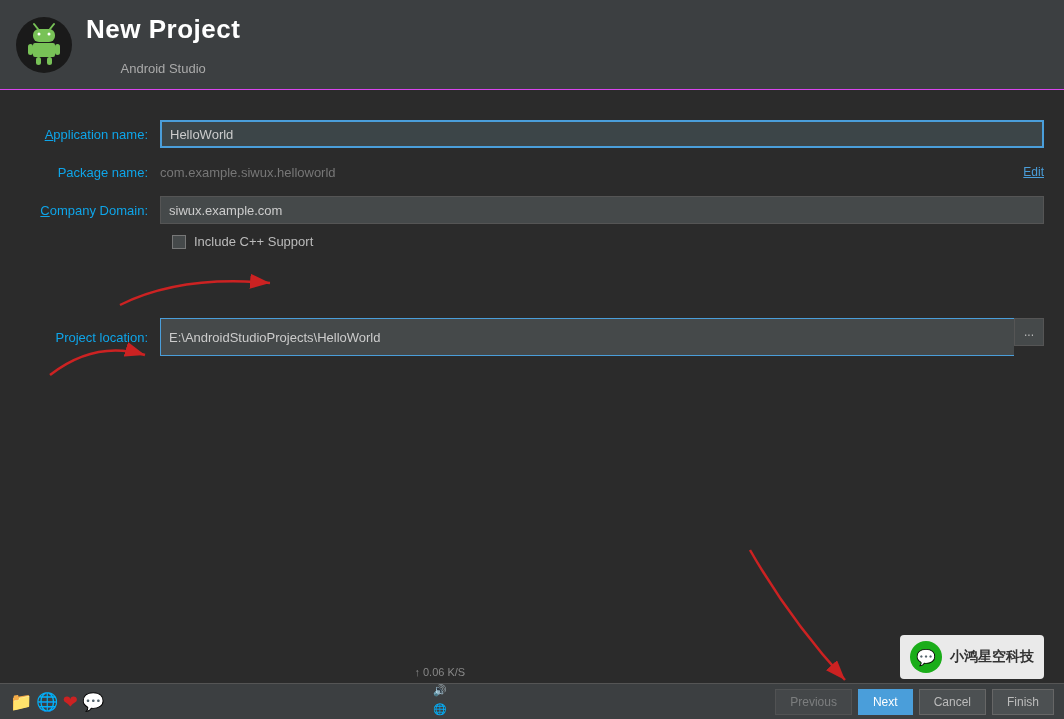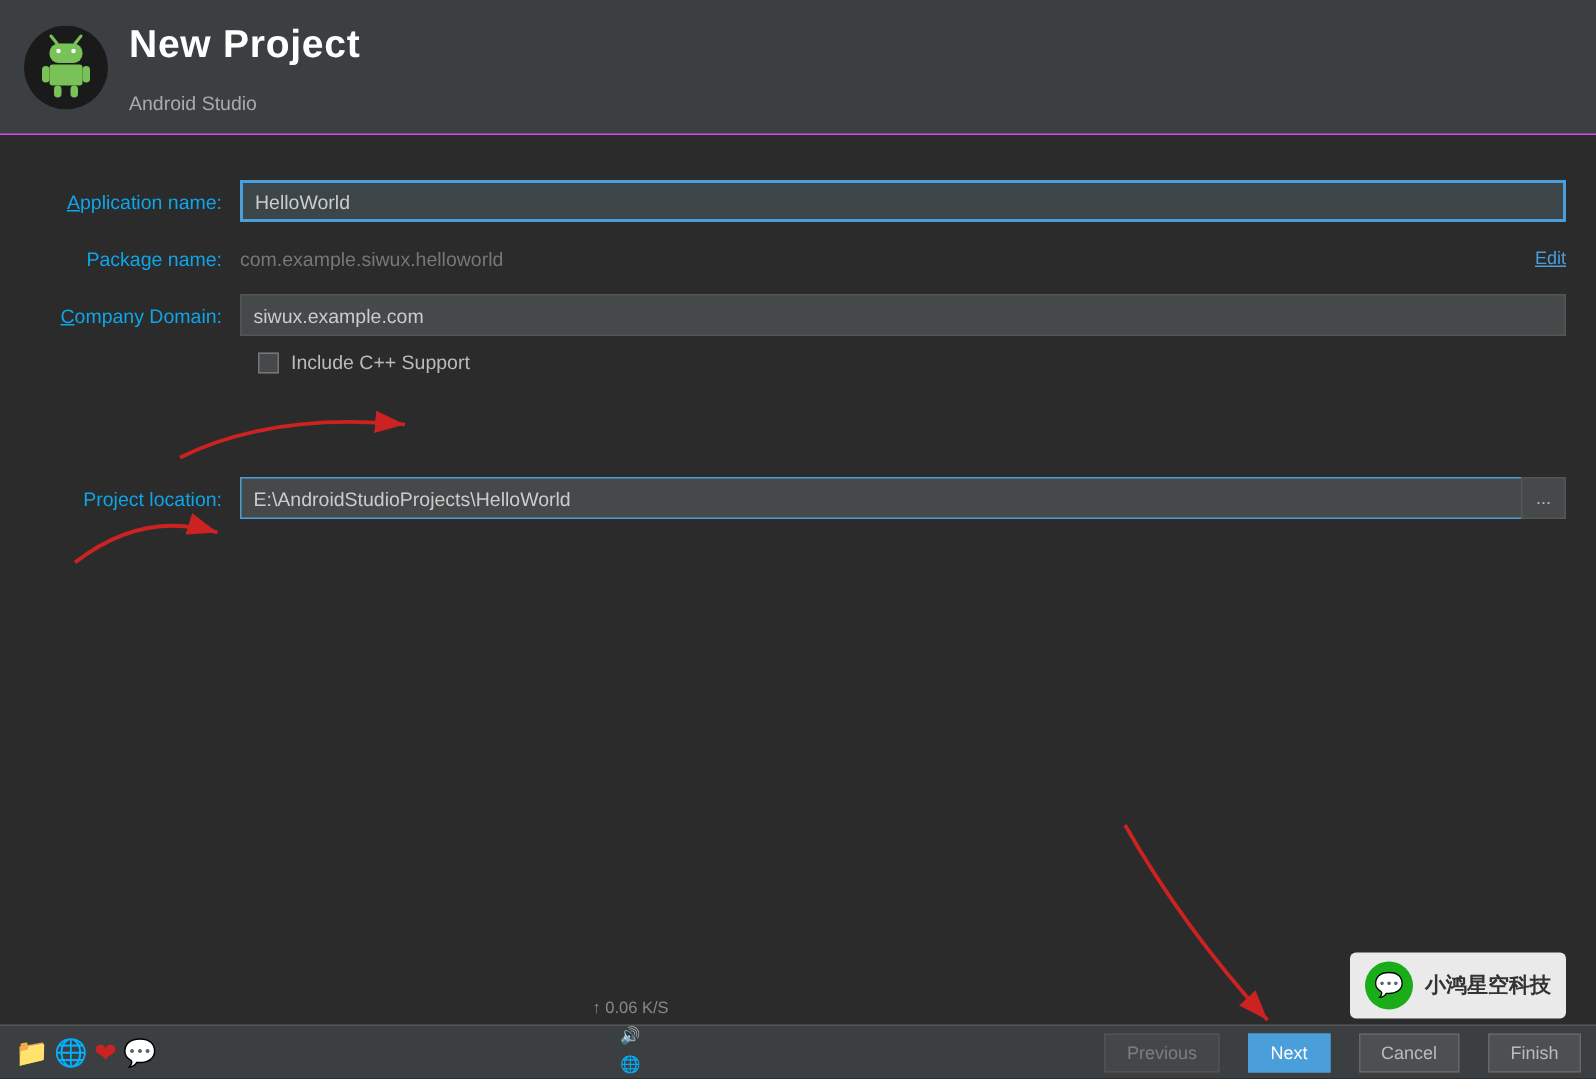--- a/index.html
+++ b/index.html
@@ -31,20 +31,21 @@
     .header-text .title {
       font-size: 26px;
       font-weight: bold;
       color: #ffffff;
       letter-spacing: 0.5px;
     }
     .header-text .subtitle {
       font-size: 13px;
       color: #aaaaaa;
       margin-top: 16px;
+      text-align: center;
     }
 
     
     .main {
       background: #2b2b2b;
       padding: 30px 20px 20px 20px;
       height: calc(719px - 90px - 36px);
       overflow: hidden;
     }
 
@@ -146,21 +147,21 @@
     }
 
     .location-input {
       flex: 1;
       background: #45494a;
       border: 1px solid #4a9eda;
       border-right: none;
       color: #cccccc;
       font-size: 13px;
       padding: 5px 8px;
-      height: 28px;
+      height: 38px;
       outline: none;
     }
 
     .browse-btn {
       background: #45494a;
       border: 1px solid #555;
       color: #bbbbbb;
       font-size: 12px;
       width: 30px;
       height: 28px;
@@ -190,21 +191,21 @@
       font-size: 11px;
       color: #888;
       display: flex;
       align-items: center;
       gap: 6px;
       flex-direction: column;
     }
 
     .bottom-nav-buttons {
       display: flex;
-      gap: 19px;
+      gap: 6px;
     }
 
     .nav-btn {
       background: #4c5052;
       border: 1px solid #666;
       color: #bbbbbb;
       font-size: 12px;
       padding: 4px 14px;
       cursor: pointer;
       height: 26px;

